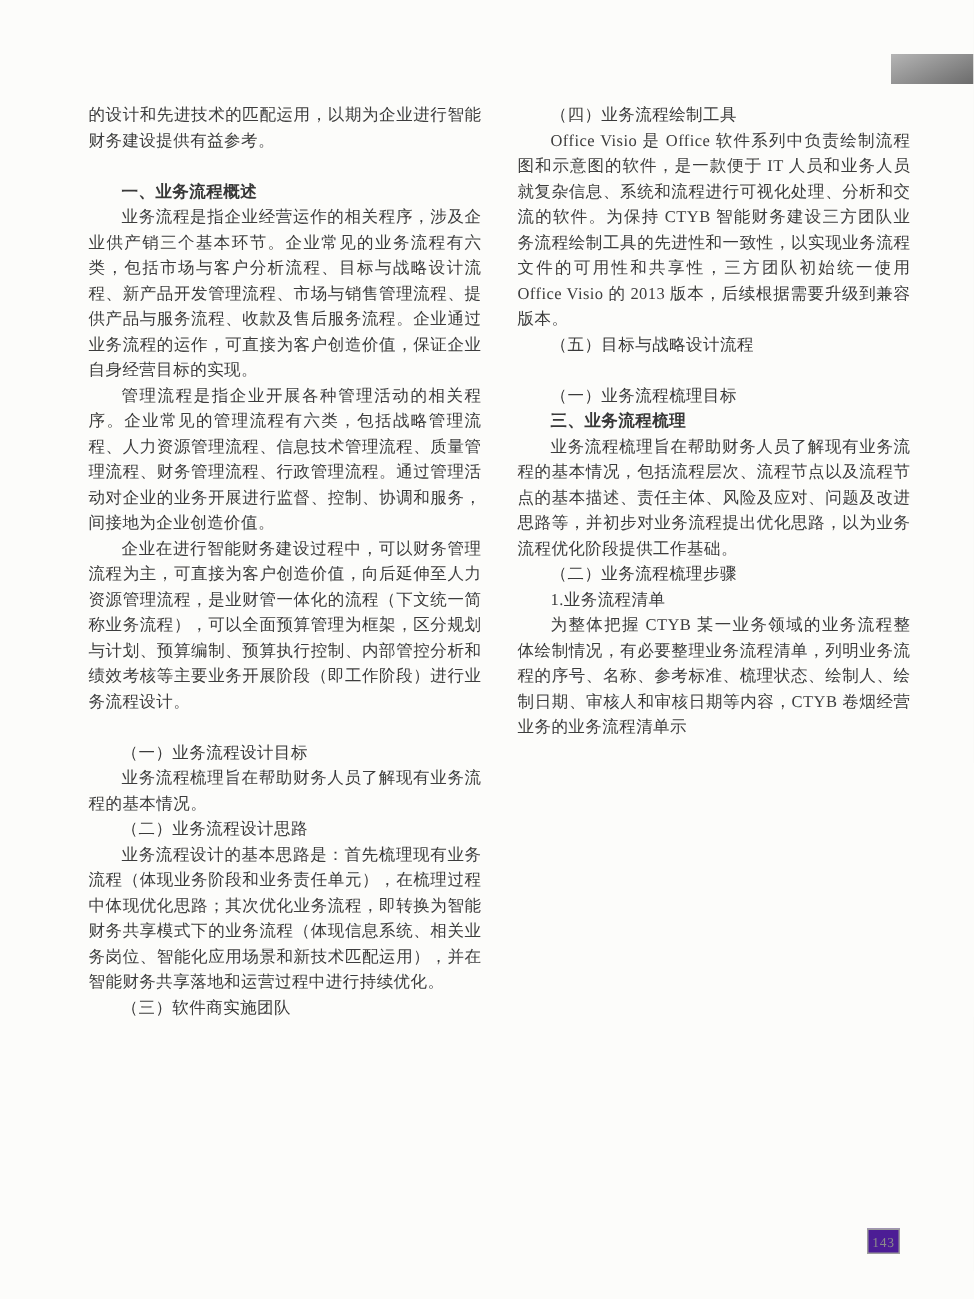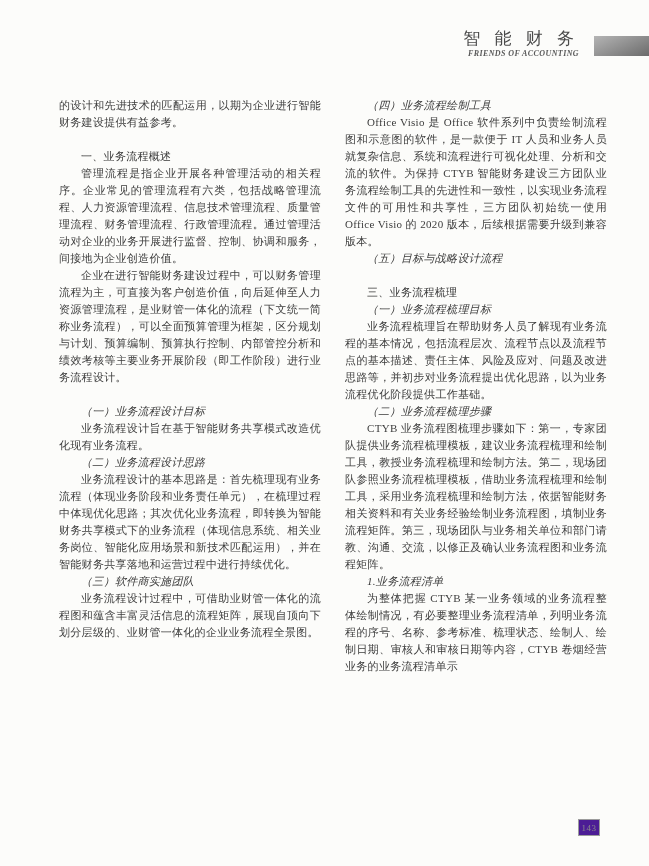--- a/index.html
+++ b/index.html
@@ -40,86 +40,81 @@
   .header-bar {
     position:absolute; top:36px; right:0;
     width:55px; height:20px;
     background:linear-gradient(155deg,#b5b5b5 0%,#909090 50%,#6b6b6b 100%);
   }
 
   
   .columns {
     position:absolute; top:69px; left:59px;
     width:548px;
-    display:flex; gap:24px;margin-top:28px;
+    display:flex; gap:24px;
   }
   .column { width:262px; }
 
   .block {
     font-size:11px;
     line-height:17px;
     color:#3c3c3c;
     text-align:justify;
     text-justify:inter-ideograph;
     letter-spacing:0.3px;
   }
   .block.p, .block.h1, .block.h2, .block.h3 { text-indent:2em; }
   .block.pc { text-indent:0; }
-  .block.h1 { font-weight:normal; color:#383838; }
-  .block.h2, .block.h3 { color:#3a3a3a;font-style:italic; }
+  .block.h1 { font-weight:bold; color:#383838; }
+  .block.h2, .block.h3 { color:#3a3a3a; }
   .block.gap { height:17px; }
 
   
   .page-number-box {
     position:absolute; left:578px; top:819px;
     width:22px; height:17px;
     border:1px solid #9c9c9c;
     background:#4c1d95;
     display:flex; align-items:center; justify-content:center;
     font-size:9px;
     color:#8b8b8b;
     letter-spacing:0.5px;
   }
 </style>
 </head>
 <body>
 
 <div class="page">
 
-  <div class="header-text">
-    <div class="journal-title">智 能 财 务</div>
-    <div class="journal-subtitle">FRIENDS OF ACCOUNTING</div>
-  </div>
   <div class="header-bar"></div>
 
   <div class="columns">
     <div class="column">
         <div class="block pc">的设计和先进技术的匹配运用，以期为企业进行智能财务建设提供有益参考。</div>
         <div class="block gap"></div>
         <div class="block h1">一、业务流程概述</div>
+        <div class="block p">业务流程是指企业经营运作的相关程序，涉及企业供产销三个基本环节。企业常见的业务流程有六类，包括市场与客户分析流程、目标与战略设计流程、新产品开发管理流程、市场与销售管理流程、提供产品与服务流程、收款及售后服务流程。企业通过业务流程的运作，可直接为客户创造价值，保证企业自身经营目标的实现。</div>
         <div class="block p">管理流程是指企业开展各种管理活动的相关程序。企业常见的管理流程有六类，包括战略管理流程、人力资源管理流程、信息技术管理流程、质量管理流程、财务管理流程、行政管理流程。通过管理活动对企业的业务开展进行监督、控制、协调和服务，间接地为企业创造价值。</div>
         <div class="block p">企业在进行智能财务建设过程中，可以财务管理流程为主，可直接为客户创造价值，向后延伸至人力资源管理流程，是业财管一体化的流程（下文统一简称业务流程），可以全面预算管理为框架，区分规划与计划、预算编制、预算执行控制、内部管控分析和绩效考核等主要业务开展阶段（即工作阶段）进行业务流程设计。</div>
         <div class="block gap"></div>
         <div class="block h2">（一）业务流程设计目标</div>
-        <div class="block p">业务流程设计旨在基于智能财务共享模式改造优化现有业务流程。</div>
+        <div class="block p">业务流程梳理旨在帮助财务人员了解现有业务流程的基本情况。</div>
         <div class="block h2">（二）业务流程设计思路</div>
         <div class="block p">业务流程设计的基本思路是：首先梳理现有业务流程（体现业务阶段和业务责任单元），在梳理过程中体现优化思路；其次优化业务流程，即转换为智能财务共享模式下的业务流程（体现信息系统、相关业务岗位、智能化应用场景和新技术匹配运用），并在智能财务共享落地和运营过程中进行持续优化。</div>
         <div class="block h2">（三）软件商实施团队</div>
-        <div class="block p">业务流程设计过程中，可借助业财管一体化的流程图和蕴含丰富灵活信息的流程矩阵，展现自顶向下划分层级的、业财管一体化的企业业务流程全景图。</div>
       </div>
     <div class="column">
         <div class="block h2">（四）业务流程绘制工具</div>
-        <div class="block p">Office Visio 是 Office 软件系列中负责绘制流程图和示意图的软件，是一款便于 IT 人员和业务人员就复杂信息、系统和流程进行可视化处理、分析和交流的软件。为保持 CTYB 智能财务建设三方团队业务流程绘制工具的先进性和一致性，以实现业务流程文件的可用性和共享性，三方团队初始统一使用 Office Visio 的 2020 版本，后续根据需要升级到兼容版本。</div>
+        <div class="block p">Office Visio 是 Office 软件系列中负责绘制流程图和示意图的软件，是一款便于 IT 人员和业务人员就复杂信息、系统和流程进行可视化处理、分析和交流的软件。为保持 CTYB 智能财务建设三方团队业务流程绘制工具的先进性和一致性，以实现业务流程文件的可用性和共享性，三方团队初始统一使用 Office Visio 的 2013 版本，后续根据需要升级到兼容版本。</div>
         <div class="block h2">（五）目标与战略设计流程</div>
         <div class="block gap"></div>
+        <div class="block h2">（一）业务流程梳理目标</div>
         <div class="block h1">三、业务流程梳理</div>
-        <div class="block h2">（一）业务流程梳理目标</div>
         <div class="block p">业务流程梳理旨在帮助财务人员了解现有业务流程的基本情况，包括流程层次、流程节点以及流程节点的基本描述、责任主体、风险及应对、问题及改进思路等，并初步对业务流程提出优化思路，以为业务流程优化阶段提供工作基础。</div>
         <div class="block h2">（二）业务流程梳理步骤</div>
-        <div class="block p">CTYB 业务流程图梳理步骤如下：第一，专家团队提供业务流程梳理模板，建议业务流程梳理和绘制工具，教授业务流程梳理和绘制方法。第二，现场团队参照业务流程梳理模板，借助业务流程梳理和绘制工具，采用业务流程梳理和绘制方法，依据智能财务相关资料和有关业务经验绘制业务流程图，填制业务流程矩阵。第三，现场团队与业务相关单位和部门请教、沟通、交流，以修正及确认业务流程图和业务流程矩阵。</div>
         <div class="block h3">1.业务流程清单</div>
         <div class="block p">为整体把握 CTYB 某一业务领域的业务流程整体绘制情况，有必要整理业务流程清单，列明业务流程的序号、名称、参考标准、梳理状态、绘制人、绘制日期、审核人和审核日期等内容，CTYB 卷烟经营业务的业务流程清单示</div>
       </div>
   </div>
 
   <div class="page-number-box">143</div>
 
 </div>
 
 </body></html>

